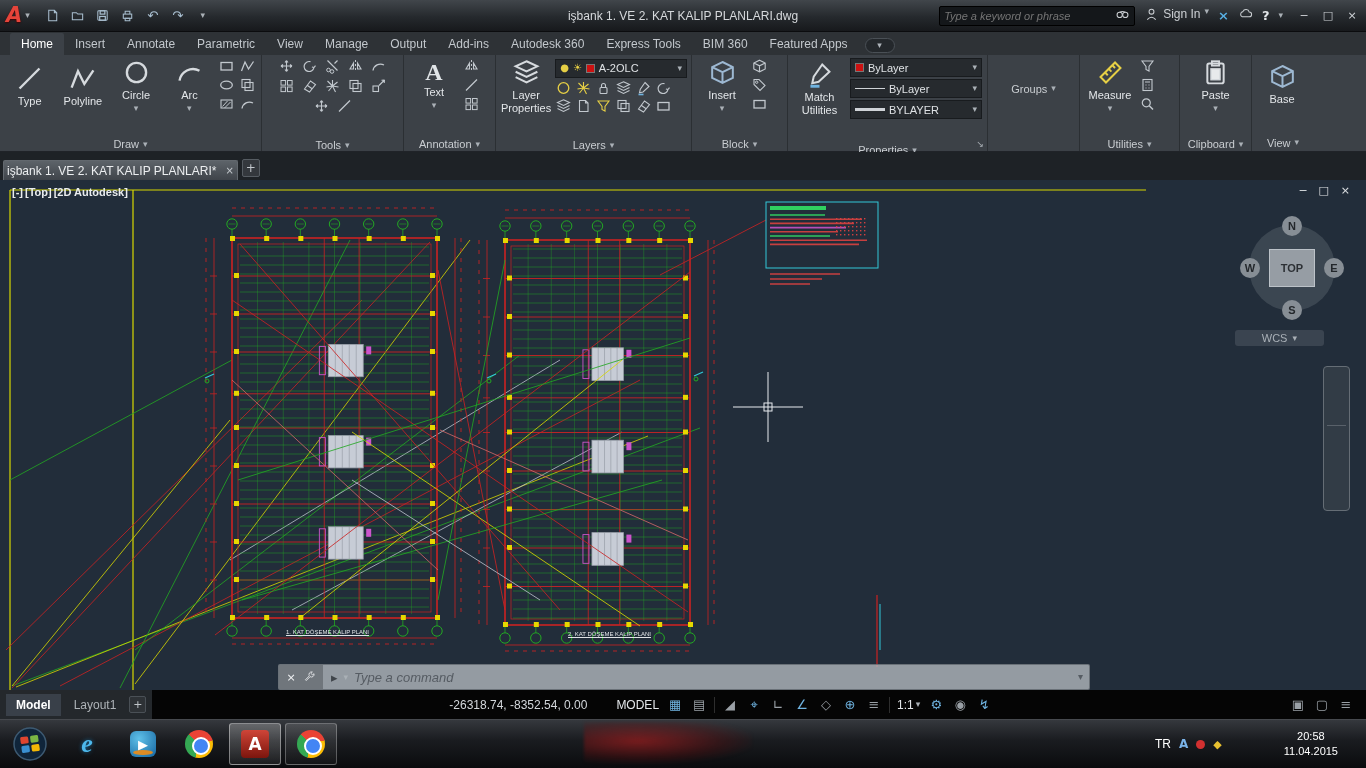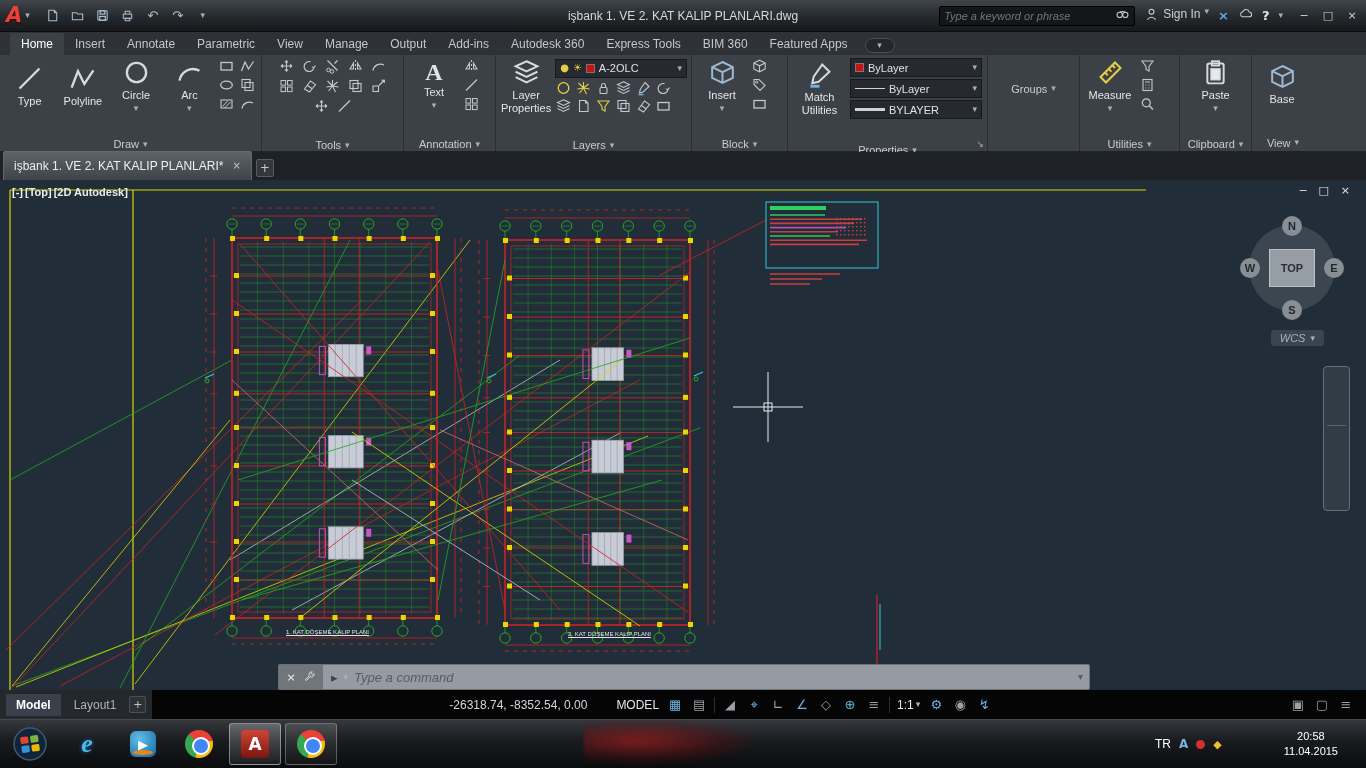--- a/index.html
+++ b/index.html
@@ -65,21 +65,21 @@
   .swatch{width:9px;height:9px;background:#cc1111;border:1px solid #777;}
   .ltline{width:30px;border-top:1px solid #cfd3d7;}
   .ltline.thick{border-top-width:3px;}
   .caret-s{font-size:9px;color:#aab0b6;}
   .layer-stack{display:flex;flex-direction:column;gap:2px;}
   .bigA{font-size:24px;font-weight:bold;color:#e0e4e7;font-family:"Liberation Serif",serif;}
 
   
   .ftabs{position:absolute;left:0;top:152px;width:100%;height:28px;background:#1e2226;
     display:flex;align-items:flex-end;padding-left:3px;gap:4px;}
-  .ftab{height:29px;display:flex;align-items:center;gap:9px;padding:0 10px;font-size:12px;
+  .ftab{height:20px;display:flex;align-items:center;gap:9px;padding:0 3px;font-size:12px;
     color:#eceef0;background:linear-gradient(#5d6369,#3f444a);
     border:1px solid #62686e;border-bottom:none;border-radius:2px 2px 0 0;}
   .ftab .g{font-size:10px;color:#c3c8cd;}
   .ftab-add{width:18px;height:18px;margin-bottom:3px;background:#34383d;border:1px solid #565c62;
     border-radius:2px;color:#c3c8cd;font-size:12px;display:flex;align-items:center;justify-content:center;}
 
   
   .canvas{position:absolute;left:0;top:180px;width:1366px;height:510px;background:#222d3a;overflow:hidden;}
   #cad-svg{position:absolute;left:0;top:0;}
   .vpctl{position:absolute;left:12px;top:6px;font-size:11px;font-weight:bold;color:#e9ecee;
@@ -88,21 +88,21 @@
     font-size:11px;z-index:3;}
   .viewcube{position:absolute;right:24px;top:38px;width:100px;height:100px;z-index:3;}
   .vc-ring{position:absolute;left:7px;top:7px;width:86px;height:86px;border-radius:50%;
     background:rgba(150,158,165,.22);}
   .vc-dir{position:absolute;width:20px;height:20px;border-radius:50%;background:#878e95;
     color:#23272b;font-weight:bold;font-size:11px;display:flex;align-items:center;justify-content:center;}
   .vc-top{position:absolute;left:27px;top:31px;width:46px;height:38px;background:#969da4;
     border:1px solid #bcc2c8;color:#2c3034;font-weight:bold;font-size:11px;
     display:flex;align-items:center;justify-content:center;}
   .wcs{position:absolute;right:42px;top:150px;background:rgba(130,138,146,.25);border-radius:3px;
-    padding:2px 9px;font-size:11px;color:#a9b0b7;display:flex;gap:5px;align-items:center;z-index:3;font-style:italic;}
+    padding:2px 27px;font-size:11px;color:#a9b0b7;display:flex;gap:5px;align-items:center;z-index:3;}
   .navbar{position:absolute;right:16px;top:186px;width:27px;padding:6px 0;background:rgba(64,72,80,.55);
     border:1px solid #656d75;border-radius:4px;display:flex;flex-direction:column;align-items:center;
     gap:9px;z-index:3;}
   .navbar .nbi{width:17px;height:17px;color:#c6cbd1;}
   .navbar hr{width:19px;border:none;border-top:1px solid #59616a;margin:0;}
   .planlabel{position:absolute;font-size:6px;color:#dfe3e6;border-bottom:1px solid #dfe3e6;
     z-index:2;white-space:nowrap;}
 
   
   .cmdbar{position:absolute;left:278px;top:484px;width:812px;height:26px;z-index:4;

